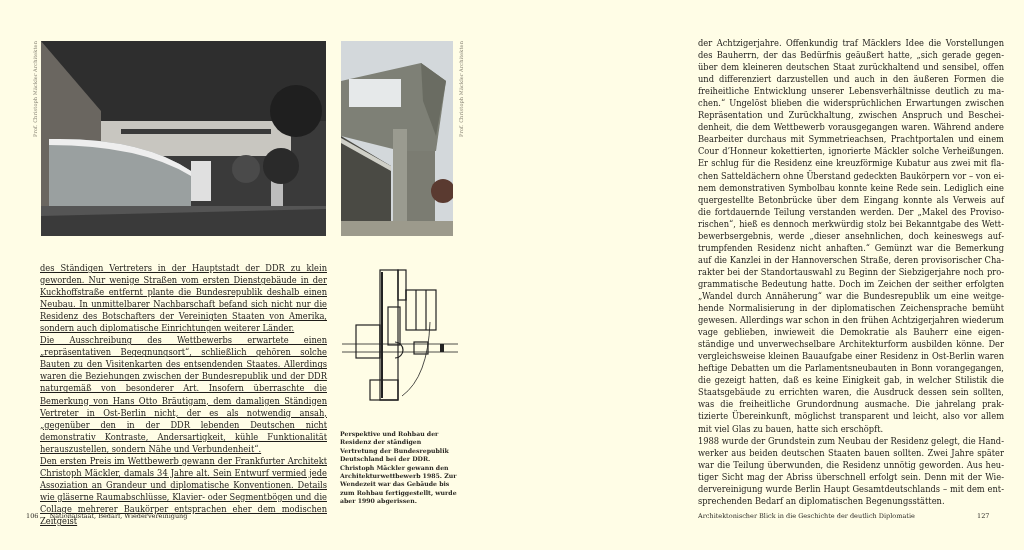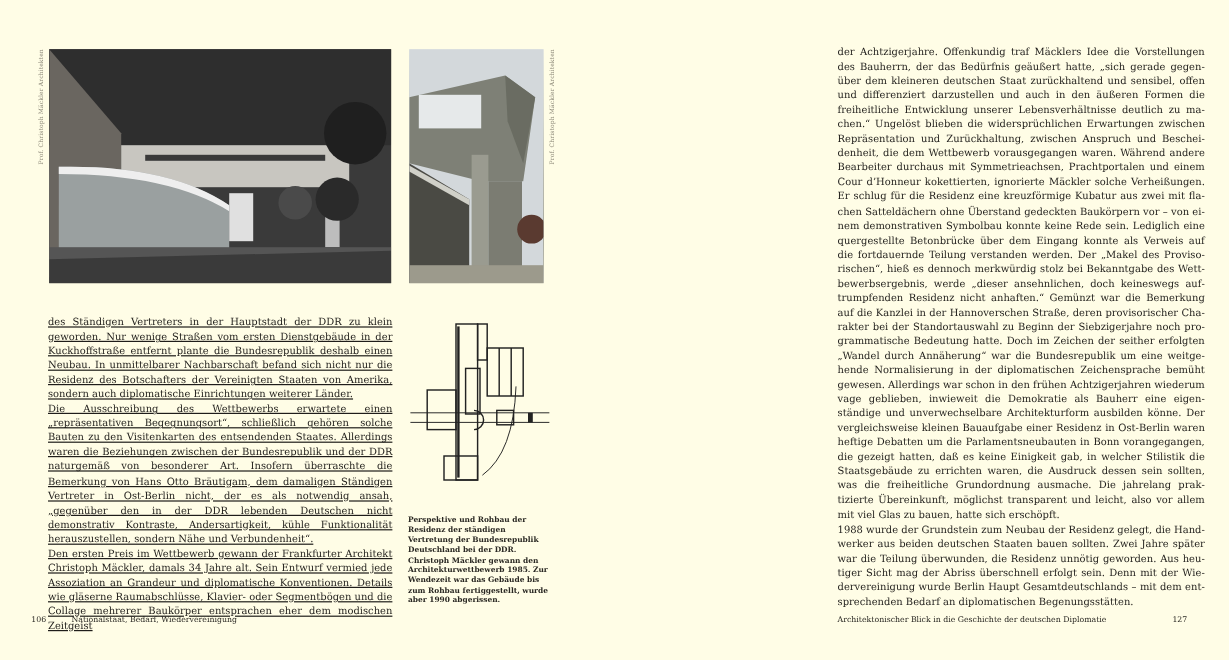--- a/index.html
+++ b/index.html
@@ -45,21 +45,21 @@
   .caption {
     position: absolute; left: 340px; top: 430px; width: 118px;
     font-size: 6.2px; line-height: 8.4px; font-weight: bold; color: #2a2823;
   }
 
   .footer {
     position: absolute; top: 512px; font-size: 6.5px; color: #2a2823;
     white-space: nowrap;
   }
   .footer-left { left: 26px; }
-  .footer-left .pnum { margin-right: 19px; }
+  .footer-left .pnum { margin-right: 9px; }
   .footer-right-title { left: 186px; }
   .footer-right-num { left: 465px; }
 </style>
 </head>
 <body>
 
 <div class="page page-left">
 
   <div class="credit credit-left">Prof. Christoph Mäckler Architekten</div>
 
@@ -136,15 +136,15 @@
     <span>Nationalstaat, Bedarf, Wiedervereinigung</span>
   </div>
 </div>
 
 <div class="page page-right">
   <div class="body-text col-right">
     <p>der Achtzigerjahre. Offenkundig traf Mäcklers Idee die Vorstellungen des Bauherrn, der das Bedürfnis geäußert hatte, „sich gerade gegen­über dem kleineren deutschen Staat zurückhaltend und sensibel, of­fen und differenziert darzustellen und auch in den äußeren Formen die freiheitliche Entwicklung unserer Lebensverhältnisse deutlich zu ma­chen.“ Ungelöst blieben die widersprüchlichen Erwartungen zwischen Repräsentation und Zurückhaltung, zwischen Anspruch und Beschei­denheit, die dem Wettbewerb vorausgegangen waren. Während andere Bearbeiter durchaus mit Symmetrieachsen, Prachtportalen und einem Cour d’Honneur kokettierten, ignorierte Mäckler solche Verheißungen. Er schlug für die Residenz eine kreuzförmige Kubatur aus zwei mit fla­chen Satteldächern ohne Überstand gedeckten Baukörpern vor – von ei­nem demonstrativen Symbolbau konnte keine Rede sein. Lediglich eine quergestellte Betonbrücke über dem Eingang konnte als Verweis auf die fortdauernde Teilung verstanden werden. Der „Makel des Proviso­rischen“, hieß es dennoch merkwürdig stolz bei Bekanntgabe des Wett­bewerbsergebnis, werde „dieser ansehnlichen, doch keineswegs auf­trumpfenden Residenz nicht anhaften.“ Gemünzt war die Bemerkung auf die Kanzlei in der Hannoverschen Straße, deren provisorischer Cha­rakter bei der Standortauswahl zu Beginn der Siebzigerjahre noch pro­grammatische Bedeutung hatte. Doch im Zeichen der seither erfolgten „Wandel durch Annäherung“ war die Bundesrepublik um eine weitge­hende Normalisierung in der diplomatischen Zeichensprache bemüht gewesen. Allerdings war schon in den frühen Achtzigerjahren wieder­um vage geblieben, inwieweit die Demokratie als Bauherr eine eigen­ständige und unverwechselbare Architekturform ausbilden könne. Der vergleichsweise kleinen Bauaufgabe einer Residenz in Ost-Berlin waren heftige Debatten um die Parlamentsneubauten in Bonn vorangegan­gen, die gezeigt hatten, daß es keine Einigkeit gab, in welcher Stilistik die Staatsgebäude zu errichten waren, die Ausdruck dessen sein soll­ten, was die freiheitliche Grundordnung ausmache. Die jahrelang prak­tizierte Übereinkunft, möglichst transparent und leicht, also vor allem mit viel Glas zu bauen, hatte sich erschöpft.</p>
     <p>1988 wurde der Grundstein zum Neubau der Residenz gelegt, die Hand­werker aus beiden deutschen Staaten bauen sollten. Zwei Jahre später war die Teilung überwunden, die Residenz unnötig geworden. Aus heu­tiger Sicht mag der Abriss überschnell erfolgt sein. Denn mit der Wie­dervereinigung wurde Berlin Haupt Gesamtdeutschlands – mit dem ent­sprechenden Bedarf an diplomatischen Begenungsstätten.</p>
   </div>
 
-  <div class="footer footer-right-title">Architektonischer Blick in die Geschichte der deutschen Diplomatie</div>
+  <div class="footer footer-right-title">Architektonischer Blick in die Geschichte der deutlich Diplomatie</div>
   <div class="footer footer-right-num">127</div>
 </div>
 
 </body></html>

